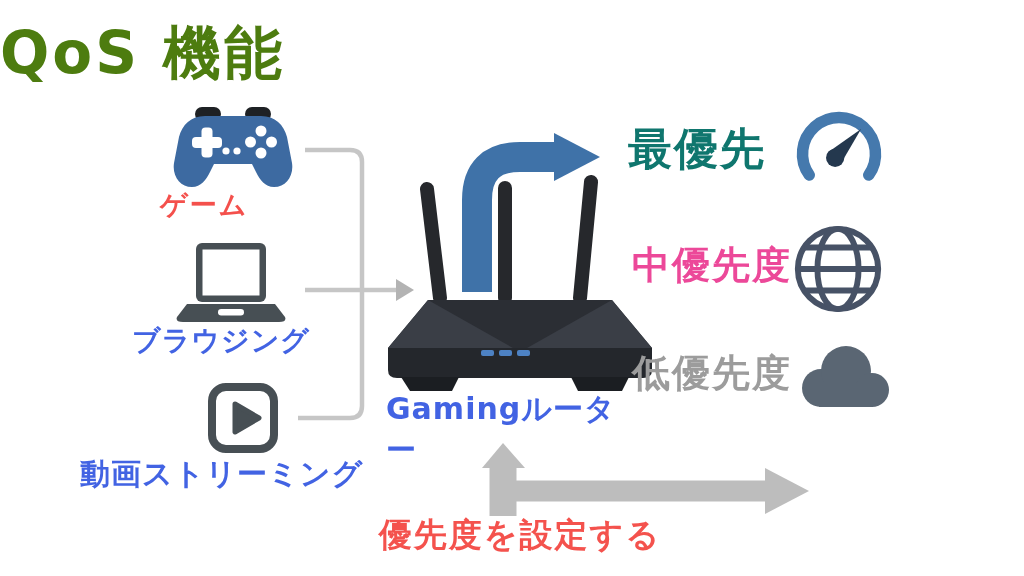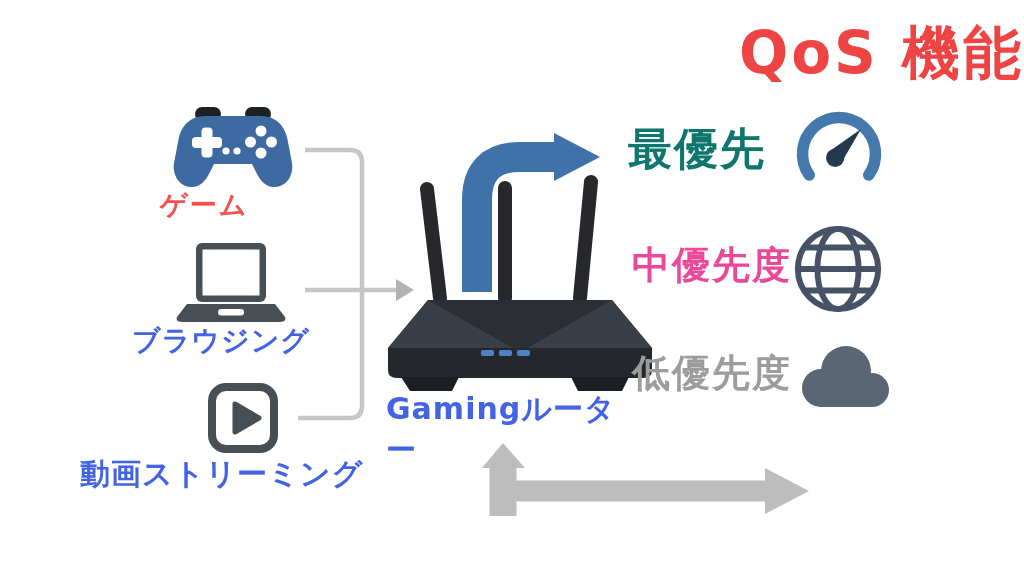--- a/index.html
+++ b/index.html
@@ -2,22 +2,22 @@
 <html><head>
 <meta charset="utf-8">
 <style>
   html,body{margin:0;padding:0;background:#fff;}
   #stage{
     position:relative;width:1024px;height:576px;background:#ffffff;
     font-family:"DejaVu Sans","Liberation Sans",sans-serif;overflow:hidden;
   }
   .abs{position:absolute;}
   #title{
-    left:0;top:22px;width:1024px;text-align:right;
-    font-size:58px;font-weight:800;color:#ef4444;letter-spacing:3px;line-height:1.1;
+    left:0;top:22px;width:1024px;text-align:left;
+    font-size:58px;font-weight:800;color:#4d7c0f;letter-spacing:3px;line-height:1.1;
   }
   .src-label{font-weight:800;line-height:1.1;}
   #label-game{left:160px;top:190px;width:150px;font-size:27px;color:#f4504c;letter-spacing:2px;}
   #label-browsing{left:132px;top:326px;width:200px;font-size:28px;color:#4263e3;letter-spacing:1px;}
   #label-streaming{left:80px;top:457px;width:300px;font-size:30px;color:#4263e3;letter-spacing:1px;}
   #label-router{left:386px;top:389px;width:250px;font-size:30px;font-weight:800;color:#4263e3;letter-spacing:1px;}
   .prio-label{font-weight:800;line-height:1.1;}
   #label-top{left:628px;top:125px;font-size:44px;color:#0f766e;letter-spacing:2px;}
   #label-mid{left:632px;top:245px;font-size:38px;color:#ec4899;letter-spacing:2px;}
   #label-low{left:632px;top:353px;font-size:38px;color:#9c9c9c;letter-spacing:2px;}
@@ -133,14 +133,15 @@
     <svg width="100" height="74" viewBox="0 0 100 74">
       <g fill="#5a6673">
         <circle cx="26" cy="50" r="19"></circle>
         <circle cx="51" cy="33" r="25"></circle>
         <circle cx="77" cy="52" r="17"></circle>
         <rect x="24" y="45" width="54" height="24"></rect>
       </g>
     </svg>
   </div>
 
+  <div class="abs" id="label-footer">優先度を設定する</div>
 
 </div>
 
 </body></html>

